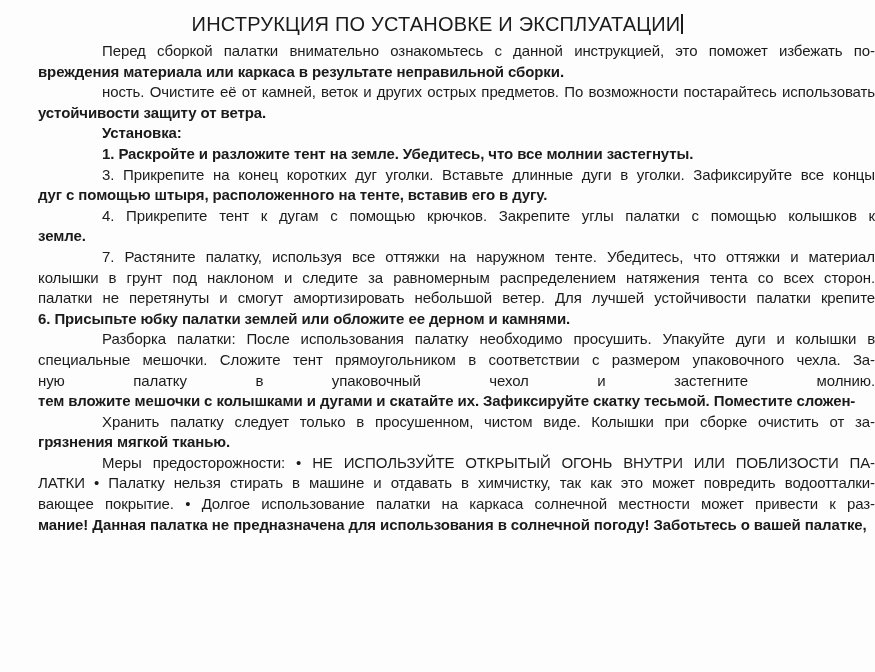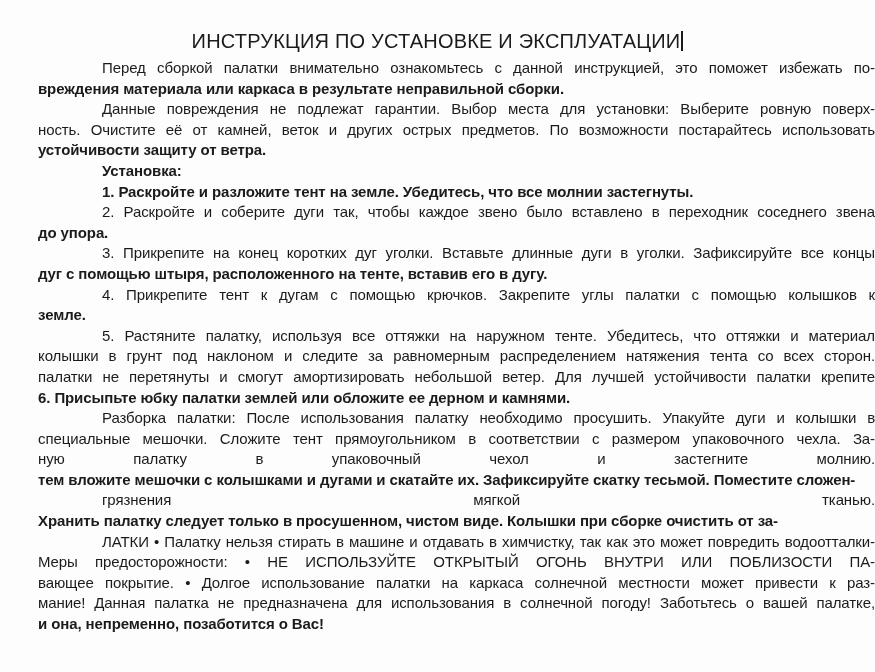--- a/index.html
+++ b/index.html
@@ -11,21 +11,21 @@
     position: relative;
     width: 875px;
     height: 672px;
     overflow: hidden;
     background: #fdfdfd;
     color: #1b1b1b;
     font-family: "Liberation Sans", "DejaVu Sans", sans-serif;
     cursor: text;
   }
   .title-row {
-    margin-top: 28px;
+    margin-top: 11px;
     text-align: center;
     font-size: 20px;
     line-height: 26px;
     letter-spacing: 0.2px;
     white-space: nowrap;
   }
   .caret {
     display: inline-block;
     width: 2px;
     height: 20px;
@@ -64,59 +64,53 @@
   <div class="title-row">
     <span>ИНСТРУКЦИЯ ПО УСТАНОВКЕ И ЭКСПЛУАТАЦИИ</span><span class="caret" style="display: inline-block;"></span>
   </div>
   <div class="text-body">
 
   <div class="paragraph">
         <div class="text-line">Перед сборкой палатки внимательно ознакомьтесь с данной инструкцией, это поможет избежать по-</div>
         <div class="text-line">вреждения материала или каркаса в результате неправильной сборки.</div>
       </div>
       <div class="paragraph">
-        <div class="text-line">Данные повреждения не подлежат гарантии. Выбор места для установки: Выберите ровную поверх-</div>
         <div class="text-line">ность. Очистите её от камней, веток и других острых предметов. По возможности постарайтесь использовать</div>
         <div class="text-line">устойчивости защиту от ветра.</div>
       </div>
       <div class="paragraph">
         <div class="text-line">Установка:</div>
       </div>
       <div class="paragraph">
         <div class="text-line">1. Раскройте и разложите тент на земле. Убедитесь, что все молнии застегнуты.</div>
       </div>
       <div class="paragraph">
-        <div class="text-line">2. Раскройте и соберите дуги так, чтобы каждое звено было вставлено в переходник соседнего звена</div>
-        <div class="text-line">до упора.</div>
-      </div>
-      <div class="paragraph">
         <div class="text-line">3. Прикрепите на конец коротких дуг уголки. Вставьте длинные дуги в уголки. Зафиксируйте все концы</div>
         <div class="text-line">дуг с помощью штыря, расположенного на тенте, вставив его в дугу.</div>
       </div>
       <div class="paragraph">
         <div class="text-line">4. Прикрепите тент к дугам с помощью крючков. Закрепите углы палатки с помощью колышков к</div>
         <div class="text-line">земле.</div>
       </div>
       <div class="paragraph">
-        <div class="text-line">5. Растяните палатку, используя все оттяжки на наружном тенте. Убедитесь, что оттяжки и материал</div>
+        <div class="text-line">7. Растяните палатку, используя все оттяжки на наружном тенте. Убедитесь, что оттяжки и материал</div>
         <div class="text-line">колышки в грунт под наклоном и следите за равномерным распределением натяжения тента со всех сторон.</div>
         <div class="text-line">палатки не перетянуты и смогут амортизировать небольшой ветер. Для лучшей устойчивости палатки крепите</div>
         <div class="text-line">6. Присыпьте юбку палатки землей или обложите ее дерном и камнями.</div>
       </div>
       <div class="paragraph">
         <div class="text-line">Разборка палатки: После использования палатку необходимо просушить. Упакуйте дуги и колышки в</div>
         <div class="text-line">специальные мешочки. Сложите тент прямоугольником в соответствии с размером упаковочного чехла. За-</div>
         <div class="text-line">ную палатку в упаковочный чехол и застегните молнию.</div>
         <div class="text-line">тем вложите мешочки с колышками и дугами и скатайте их. Зафиксируйте скатку тесьмой. Поместите сложен-</div>
       </div>
       <div class="paragraph">
+        <div class="text-line">Хранить палатку следует только в просушенном, чистом виде. Колышки при сборке очистить от за-</div>
         <div class="text-line">грязнения мягкой тканью.</div>
-        <div class="text-line">Хранить палатку следует только в просушенном, чистом виде. Колышки при сборке очистить от за-</div>
       </div>
       <div class="paragraph">
+        <div class="text-line">Меры предосторожности: • НЕ ИСПОЛЬЗУЙТЕ ОТКРЫТЫЙ ОГОНЬ ВНУТРИ ИЛИ ПОБЛИЗОСТИ ПА-</div>
         <div class="text-line">ЛАТКИ • Палатку нельзя стирать в машине и отдавать в химчистку, так как это может повредить водоотталки-</div>
-        <div class="text-line">Меры предосторожности: • НЕ ИСПОЛЬЗУЙТЕ ОТКРЫТЫЙ ОГОНЬ ВНУТРИ ИЛИ ПОБЛИЗОСТИ ПА-</div>
         <div class="text-line">вающее покрытие. • Долгое использование палатки на каркаса солнечной местности может привести к раз-</div>
         <div class="text-line">мание! Данная палатка не предназначена для использования в солнечной погоду! Заботьтесь о вашей палатке,</div>
-        <div class="text-line">и она, непременно, позаботится о Вас!</div>
       </div>
     </div>
 </div>
 
 </body></html>

